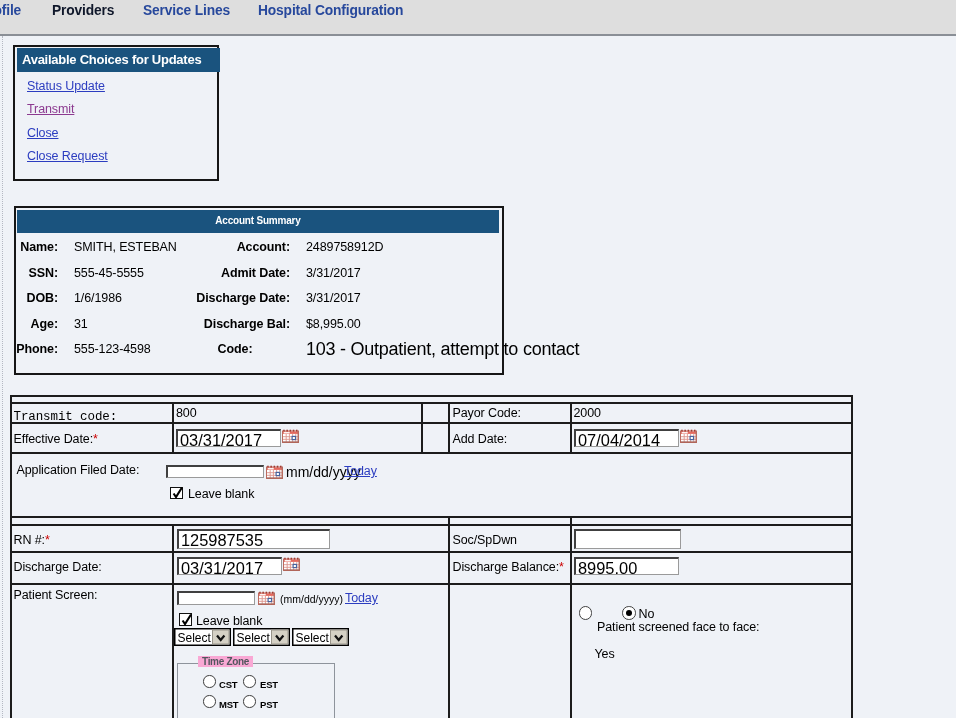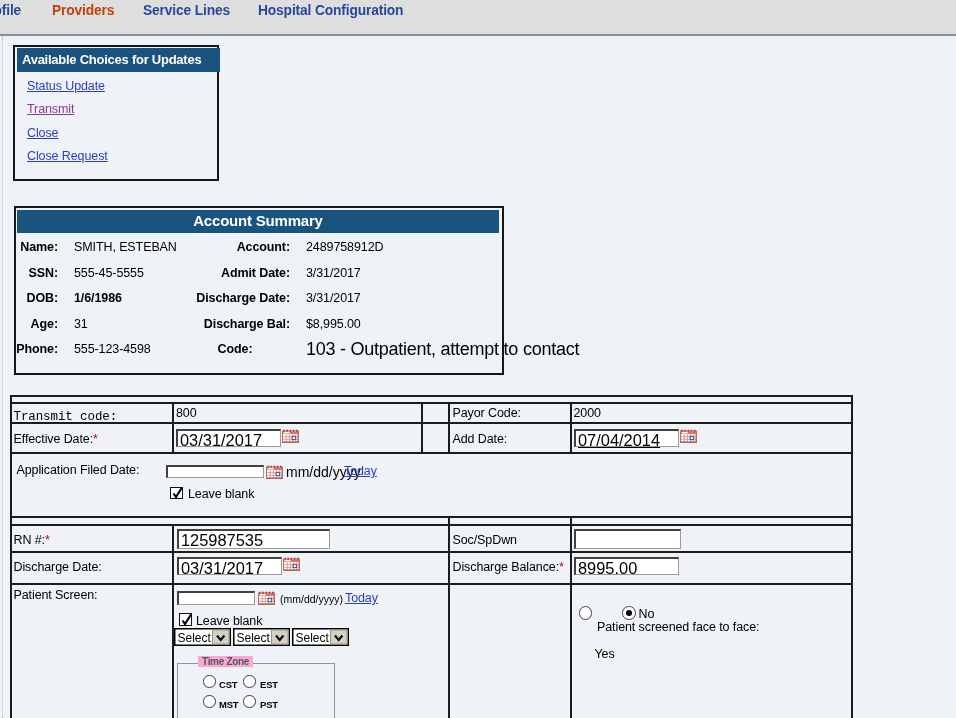--- a/index.html
+++ b/index.html
@@ -17,48 +17,48 @@
        font-size:16.4px;line-height:18px;padding:0 0 0 2px;white-space:nowrap;}
   .red{color:#c00;}
   .cb{position:absolute;width:10.5px;height:10.5px;background:#fff;border:1.6px solid #111;}
   .radio{position:absolute;background:#fff;border:1px solid #404040;border-radius:50%;}
 </style>
 </head>
 <body>
 
 <div class="abs" style="left:0;top:0;width:956px;height:34px;background:#dedede;border-bottom:2px solid #8a8f96;"></div>
 <div class="abs" style="left:-6.5px;top:3px;font-size:13.8px;font-weight:bold;color:#27489c;letter-spacing:-0.15px;">ofile</div>
-<div class="abs" style="left:52px;top:3px;font-size:13.8px;font-weight:bold;color:#c2410c;letter-spacing:-0.15px;">Providers</div>
+<div class="abs" style="left:52px;top:3px;font-size:13.8px;font-weight:bold;color:#0f172a;letter-spacing:-0.15px;">Providers</div>
 <div class="abs" style="left:143px;top:3px;font-size:13.8px;font-weight:bold;color:#27489c;letter-spacing:-0.15px;">Service Lines</div>
 <div class="abs" style="left:258px;top:3px;font-size:13.8px;font-weight:bold;color:#27489c;letter-spacing:-0.15px;">Hospital Configuration</div>
 
 <div class="abs" style="left:2px;top:36px;width:0;height:682px;border-left:1px dotted #b4b8c2;"></div>
 
 <div class="abs" style="left:13px;top:45px;width:202px;height:132px;border:2px solid #161616;"></div>
 <div class="abs" style="left:17px;top:47.5px;width:198px;height:24px;background:#1a537e;color:#fff;font-size:13px;font-weight:bold;line-height:24px;padding-left:5px;letter-spacing:-0.25px;">Available Choices for Updates</div>
 <div class="t lnk" style="left:27px;top:79px;">Status Update</div>
 <div class="t" style="left:27px;top:102.3px;color:#8c3a90;text-decoration:underline;">Transmit</div>
 <div class="t lnk" style="left:27px;top:125.5px;">Close</div>
 <div class="t lnk" style="left:27px;top:148.8px;">Close Request</div>
 
 <div class="abs" style="left:13.5px;top:206px;width:486px;height:165px;border:2px solid #161616;"></div>
-<div class="abs" style="left:17px;top:210px;width:482px;height:22.5px;background:#1a537e;color:#fff;font-size:15px;font-weight:bold;line-height:22.5px;text-align:center;letter-spacing:-0.2px;">Account Summary</div>
+<div class="abs" style="left:17px;top:210px;width:482px;height:22.5px;background:#1a537e;color:#fff;font-size:10px;font-weight:bold;line-height:22.5px;text-align:center;letter-spacing:-0.2px;">Account Summary</div>
 
 <div class="t" style="left:13px;top:240px;width:45px;text-align:right;font-weight:bold;">Name:</div>
 <div class="t" style="left:74px;top:240px;">SMITH, ESTEBAN</div>
 <div class="t" style="left:180px;top:240px;width:110px;text-align:right;font-weight:bold;">Account:</div>
 <div class="t" style="left:306px;top:240px;">2489758912D</div>
 
 <div class="t" style="left:13px;top:265.6px;width:45px;text-align:right;font-weight:bold;">SSN:</div>
 <div class="t" style="left:74px;top:265.6px;">555-45-5555</div>
 <div class="t" style="left:180px;top:265.6px;width:110px;text-align:right;font-weight:bold;">Admit Date:</div>
 <div class="t" style="left:306px;top:265.6px;">3/31/2017</div>
 
 <div class="t" style="left:13px;top:291.2px;width:45px;text-align:right;font-weight:bold;">DOB:</div>
-<div class="t" style="left:74px;top:291.2px;font-weight:bold;">1/6/1986</div>
+<div class="t" style="left:74px;top:291.2px;">1/6/1986</div>
 <div class="t" style="left:180px;top:291.2px;width:110px;text-align:right;font-weight:bold;">Discharge Date:</div>
 <div class="t" style="left:306px;top:291.2px;">3/31/2017</div>
 
 <div class="t" style="left:13px;top:316.8px;width:45px;text-align:right;font-weight:bold;">Age:</div>
 <div class="t" style="left:74px;top:316.8px;">31</div>
 <div class="t" style="left:180px;top:316.8px;width:110px;text-align:right;font-weight:bold;">Discharge Bal:</div>
 <div class="t" style="left:306px;top:316.8px;">$8,995.00</div>
 
 <div class="t" style="left:13px;top:342.4px;width:45px;text-align:right;font-weight:bold;">Phone:</div>
 <div class="t" style="left:74px;top:342.4px;">555-123-4598</div>
@@ -108,21 +108,21 @@
       <rect x="10.1" y="7.4" width="3.4" height="3.2" fill="#fff" stroke="#48649e" stroke-width="1.2"></rect>
       <g fill="#a03a30">
         <rect x="1.2" y="0.7" width="1.5" height="1.9"></rect>
         <rect x="4.4" y="0.7" width="1.5" height="1.9"></rect>
         <rect x="7.6" y="0.7" width="1.5" height="1.9"></rect>
         <rect x="10.8" y="0.7" width="1.5" height="1.9"></rect>
         <rect x="14" y="0.7" width="1.5" height="1.9"></rect>
       </g>
     </svg></div>
 <div class="t" style="left:452.5px;top:432px;">Add Date:</div>
-<div class="inp" style="left:574px;top:429px;width:100px;height:15px;text-decoration:underline;">07/04/2014</div>
+<div class="inp" style="left:574px;top:429px;width:100px;height:15px;">07/04/2014</div>
 <div class="abs" style="left:680px;top:429px;"><svg width="17" height="14" viewBox="0 0 17 14">
       <rect x="0.5" y="2" width="16" height="11.5" fill="#fff" stroke="#bb6a5e" stroke-width="1"></rect>
       <rect x="1" y="2.5" width="15" height="2.4" fill="#e4695e"></rect>
       <rect x="1.6" y="3" width="6.3" height="1.5" fill="#fbf4f2" rx="0.7"></rect>
       <g stroke="#dd948c" stroke-width="0.9">
         <line x1="4.2" y1="5" x2="4.2" y2="12.8"></line>
         <line x1="7.4" y1="5" x2="7.4" y2="12.8"></line>
         <line x1="10.6" y1="5" x2="10.6" y2="12.8"></line>
         <line x1="13.8" y1="5" x2="13.8" y2="12.8"></line>
         <line x1="1" y1="7.7" x2="16" y2="7.7"></line>

